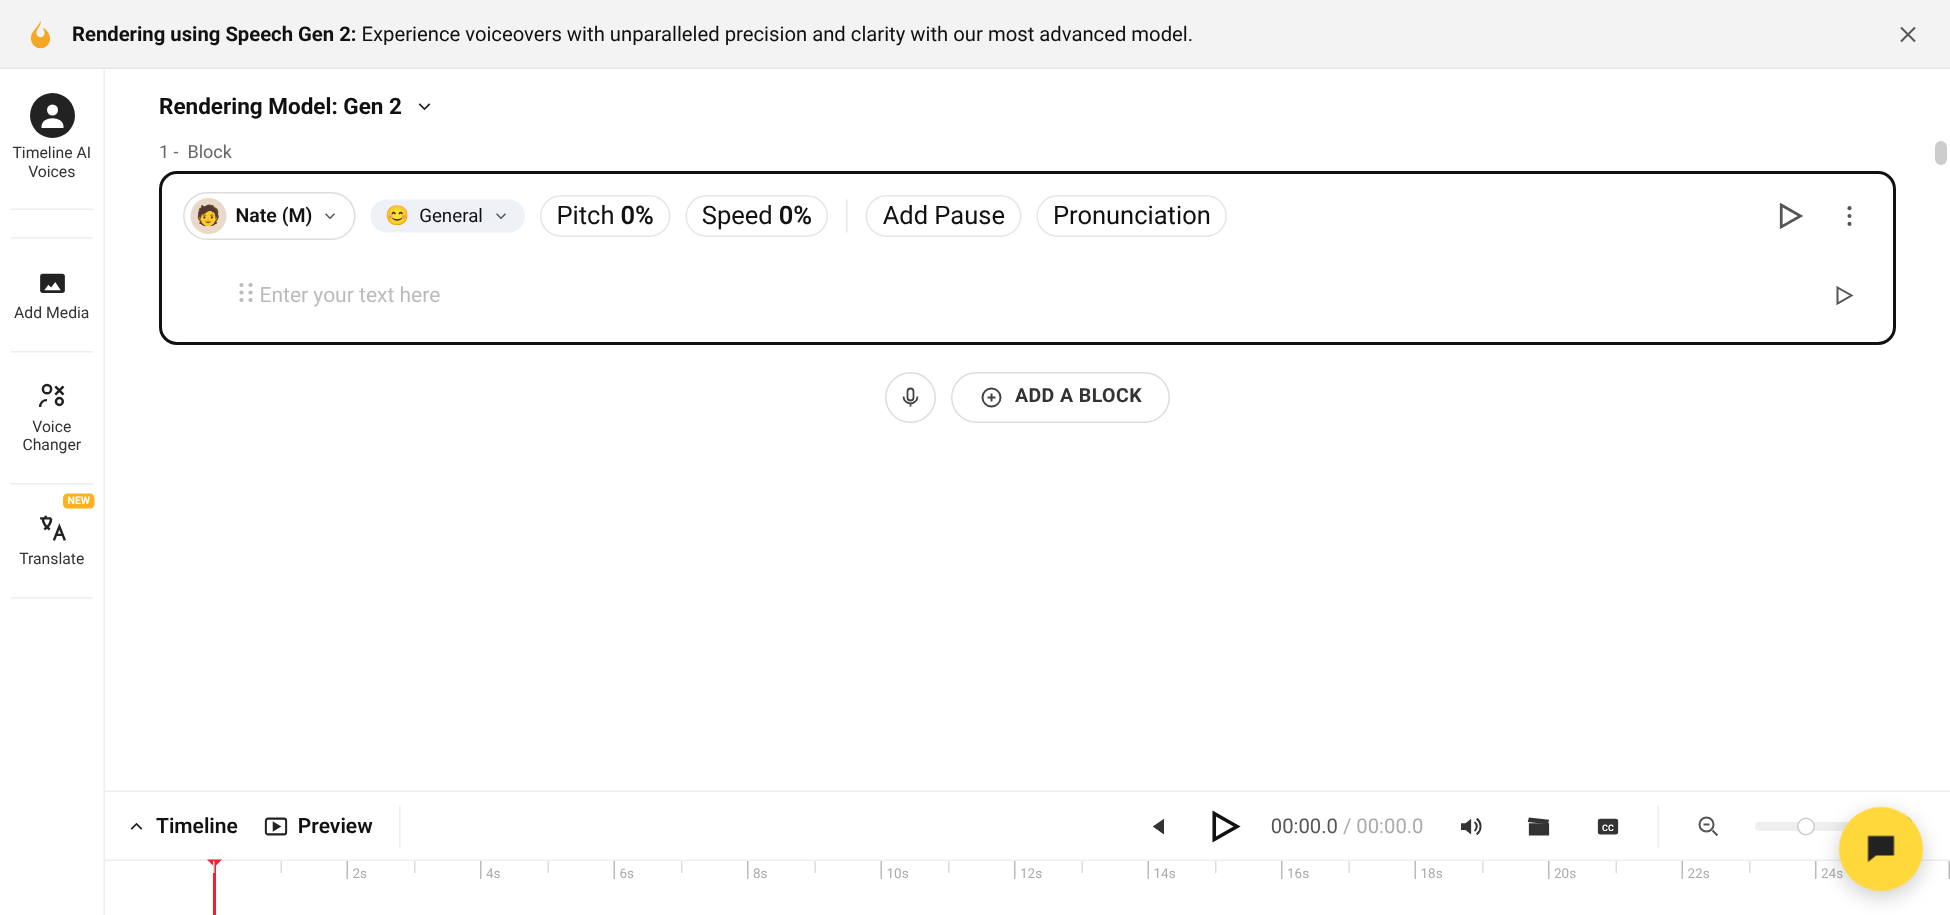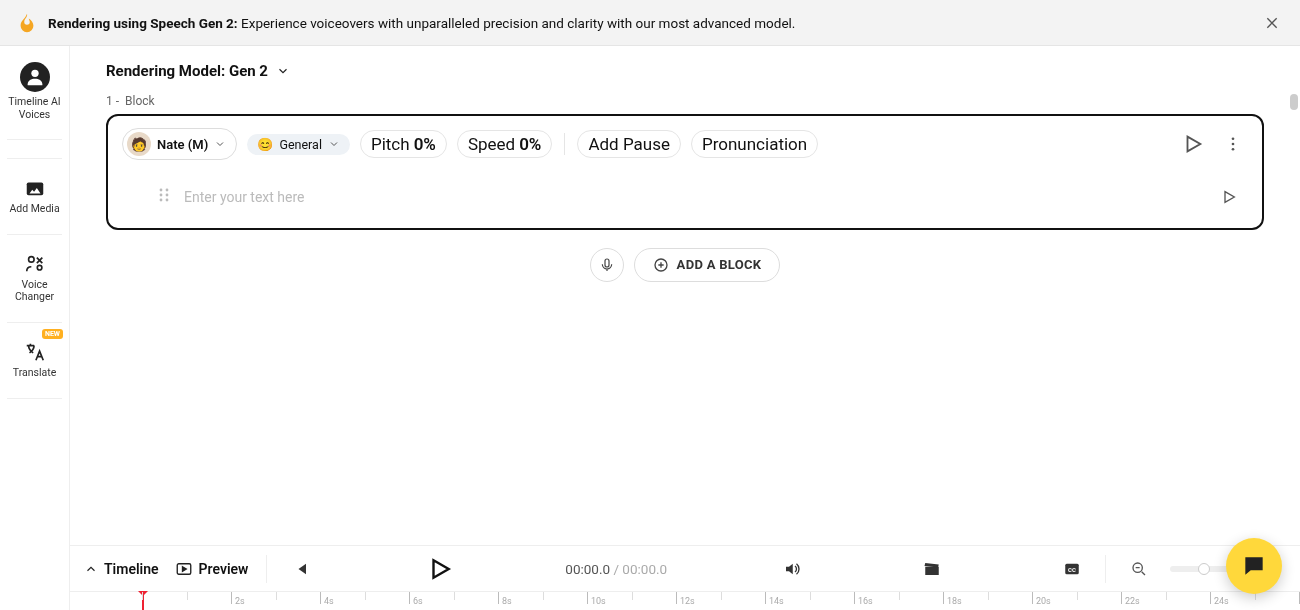--- a/index.html
+++ b/index.html
@@ -31,40 +31,40 @@
   .voice-pill { display:flex; align-items:center; gap:6px; border:1px solid #ddd; border-radius:999px; padding:3px 10px 3px 4px; cursor:pointer; font-size:13px; font-weight:600; }
   .voice-pill .face { width:24px; height:24px; border-radius:50%; background:#e8d9c8; display:flex; align-items:center; justify-content:center; font-size:13px; }
   .emotion-pill { display:flex; align-items:center; gap:6px; background:#eef2f6; border-radius:999px; padding:3px 10px; cursor:pointer; font-size:12.5px; }
   .emotion-pill .emoji { font-size:13px; }
   .param-pill { display:flex; align-items:center; gap:4px; border:1px solid #e5e5e5; border-radius:999px; padding:3px 10px; font-size:17px; cursor:pointer; }
   .param-pill .val { font-weight:600; }
   .divider-v { width:1px; height:22px; background:#e5e5e5; margin: 0 2px; }
   .toolbar .spacer { flex:1; }
   .icon-btn { width:30px; height:30px; display:flex; align-items:center; justify-content:center; cursor:pointer; color:#444; border-radius:6px; }
 
-  .text-row { display:flex; align-items:center; gap:14px; margin-top: 22px; padding: 0 4px 4px 36px; }
+  .text-row { display:flex; align-items:center; gap:3px; margin-top: 22px; padding: 0 4px 4px 36px; }
   .drag { color:#bbb; cursor:grab; }
   .text-input { flex:1; border:none; outline:none; font-size:14px; color:#333; }
   .text-input::placeholder { color:#bbb; }
 
   .add-row { display:flex; align-items:center; justify-content:center; gap:10px; margin-top: 18px; }
   .mic-btn { width:34px; height:34px; border:1px solid #ddd; border-radius:999px; display:flex; align-items:center; justify-content:center; cursor:pointer; }
   .add-block-btn { display:flex; gap:8px; border:1px solid #ddd; border-radius:999px; padding: 8px 18px; cursor:pointer; font-weight:700; font-size:13px; letter-spacing:.3px; color:#333; }
 
   .playbar { height: 46px; border-top:1px solid #eee; display:flex; align-items:center; padding: 0 14px; gap:18px; }
   .playbar .left, .playbar .center, .playbar .right { display:flex; align-items:center; gap:16px; }
   .playbar .left .toggle { display:flex; align-items:center; gap:6px; cursor:pointer; font-size:14px; font-weight:600; }
   .playbar .sep { width:1px; height:28px; background:#eee; }
-  .playbar .center { flex:1; justify-content:space-between; }
+  .playbar .center { flex:1; justify-content:flex-end; }
   .time { font-size:13.5px; color:#555; }
   .time .total { color:#aaa; }
   .zoom-slider { width:70px; height:6px; background:#eee; border-radius:3px; position:relative; }
   .zoom-slider .thumb { position:absolute; left:40%; top:-3px; width:12px; height:12px; background:#fff; border:1px solid #ccc; border-radius:50%; }
 
-  .timeline { height: 19px; border-top:1px solid #eee; position:relative; font-size:9px; color:#aaa; }
+  .timeline { height: 37px; border-top:1px solid #eee; position:relative; font-size:9px; color:#aaa; }
   .timeline .tick { position:absolute; top:0; height:8px; border-left:1px solid #ddd; }
   .timeline .tick.major { height:12px; border-left:1px solid #bbb; }
   .timeline .ticklabel { position:absolute; top:4px; transform:translateX(4px); }
   .playhead { position:absolute; left:72px; top:0; height:100%; width:2px; background:#e23; }
   .playhead::before{content:'';position:absolute;top:-1px;left:-4px;border:5px solid transparent;border-top-color:#e23;}
 
   .chat-fab { position:fixed; right:18px; bottom:16px; width:56px; height:56px; border-radius:50%; background:#ffd83b; display:flex; align-items:center; justify-content:center; box-shadow:0 4px 14px rgba(0,0,0,.2); cursor:pointer; }
   .scrollbar-stub { position:absolute; right:2px; top:48px; width:8px; height:16px; background:#ccc; border-radius:4px; }
 </style>
 </head>

